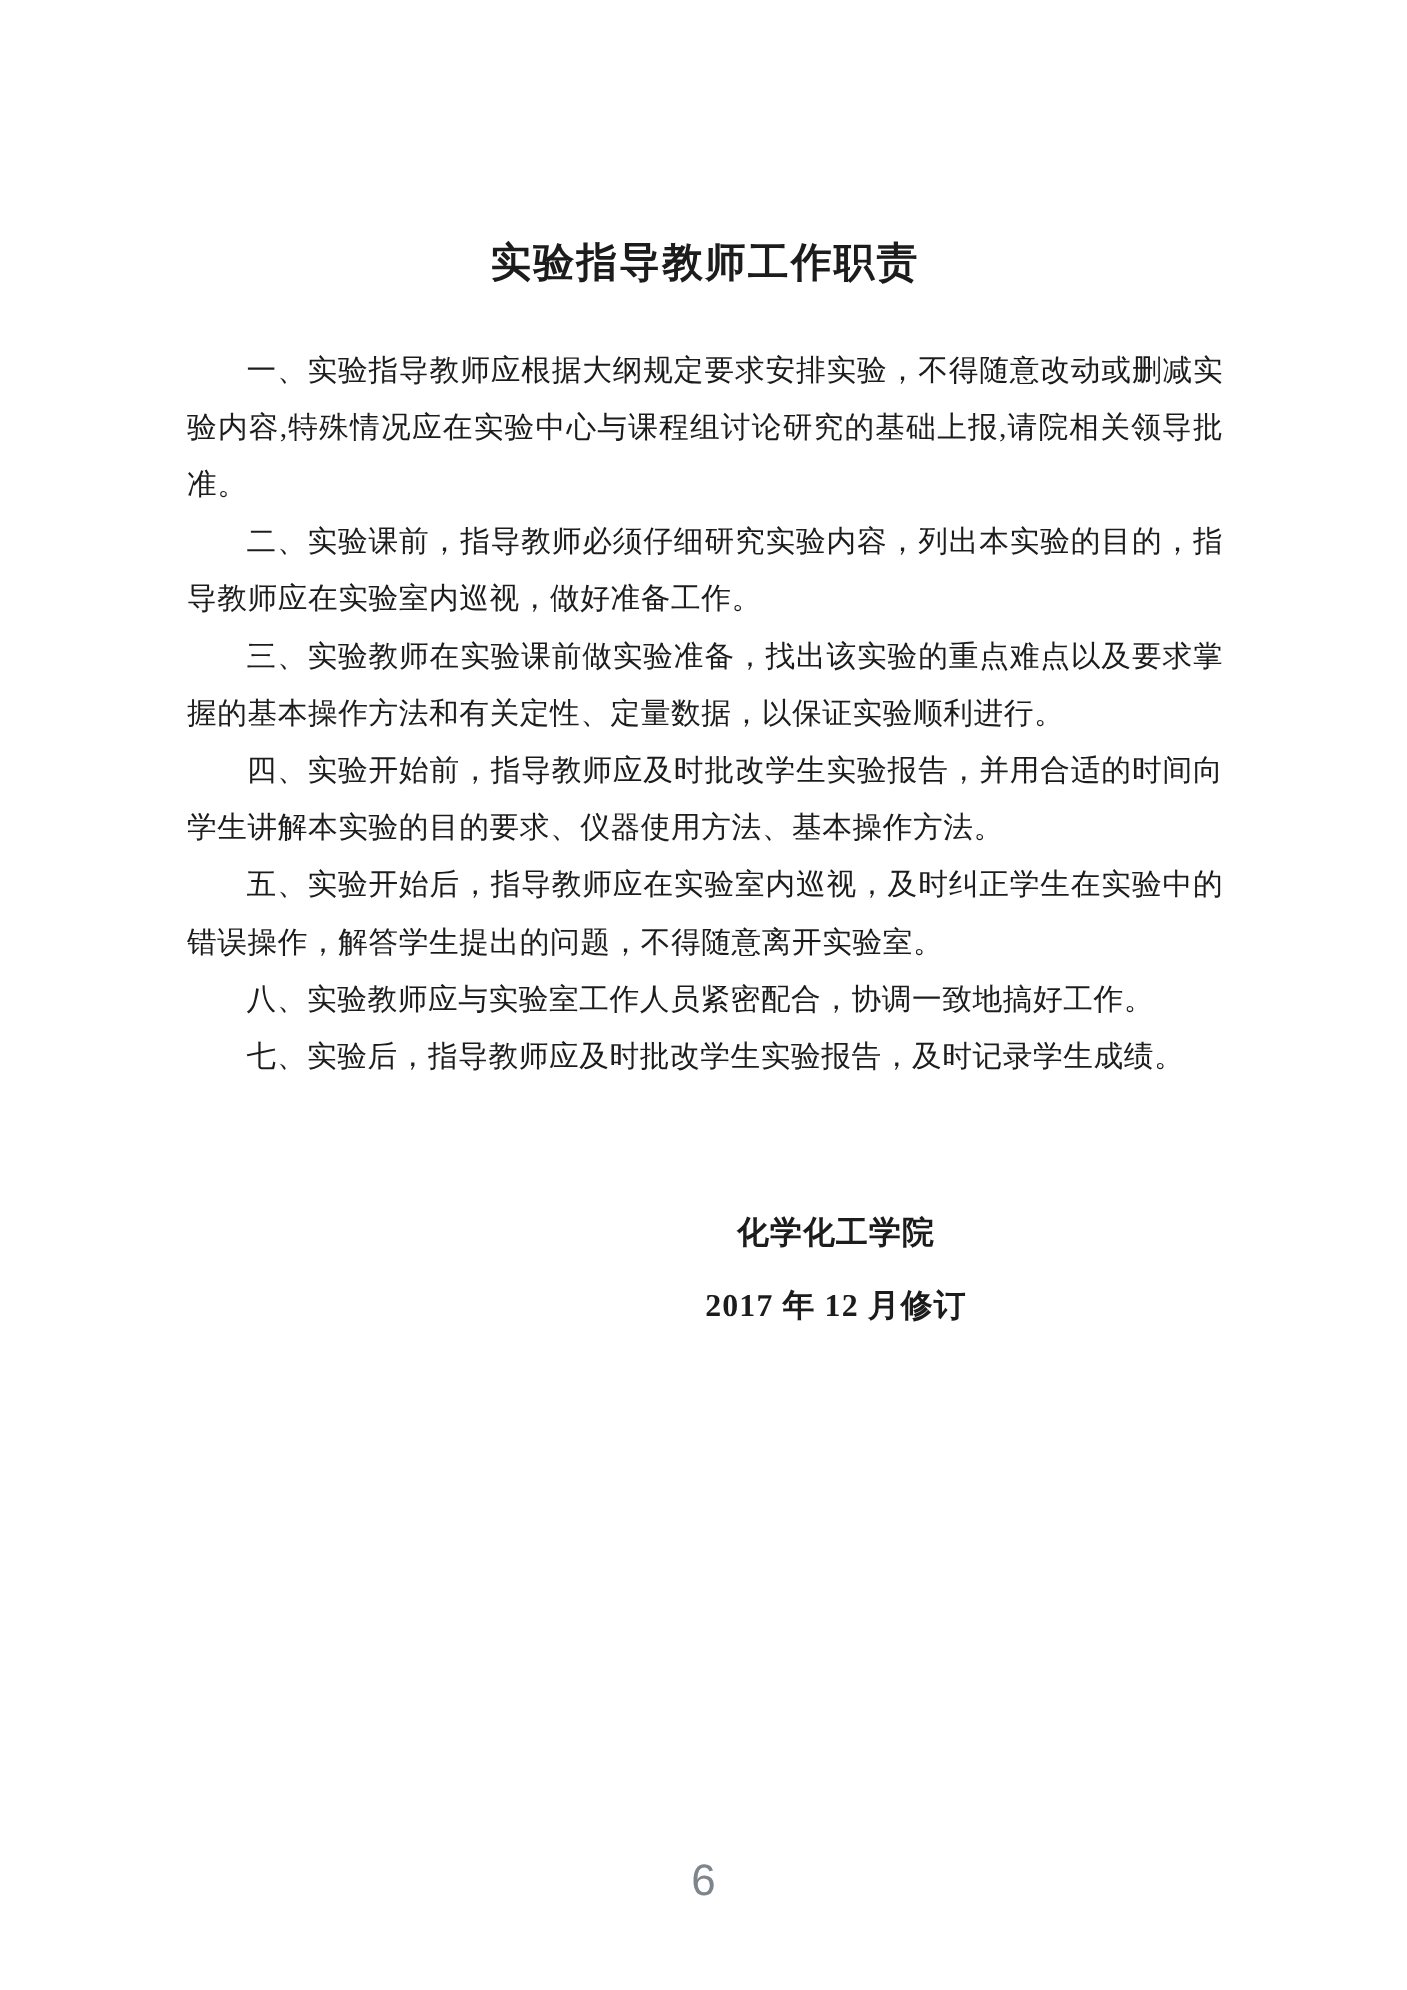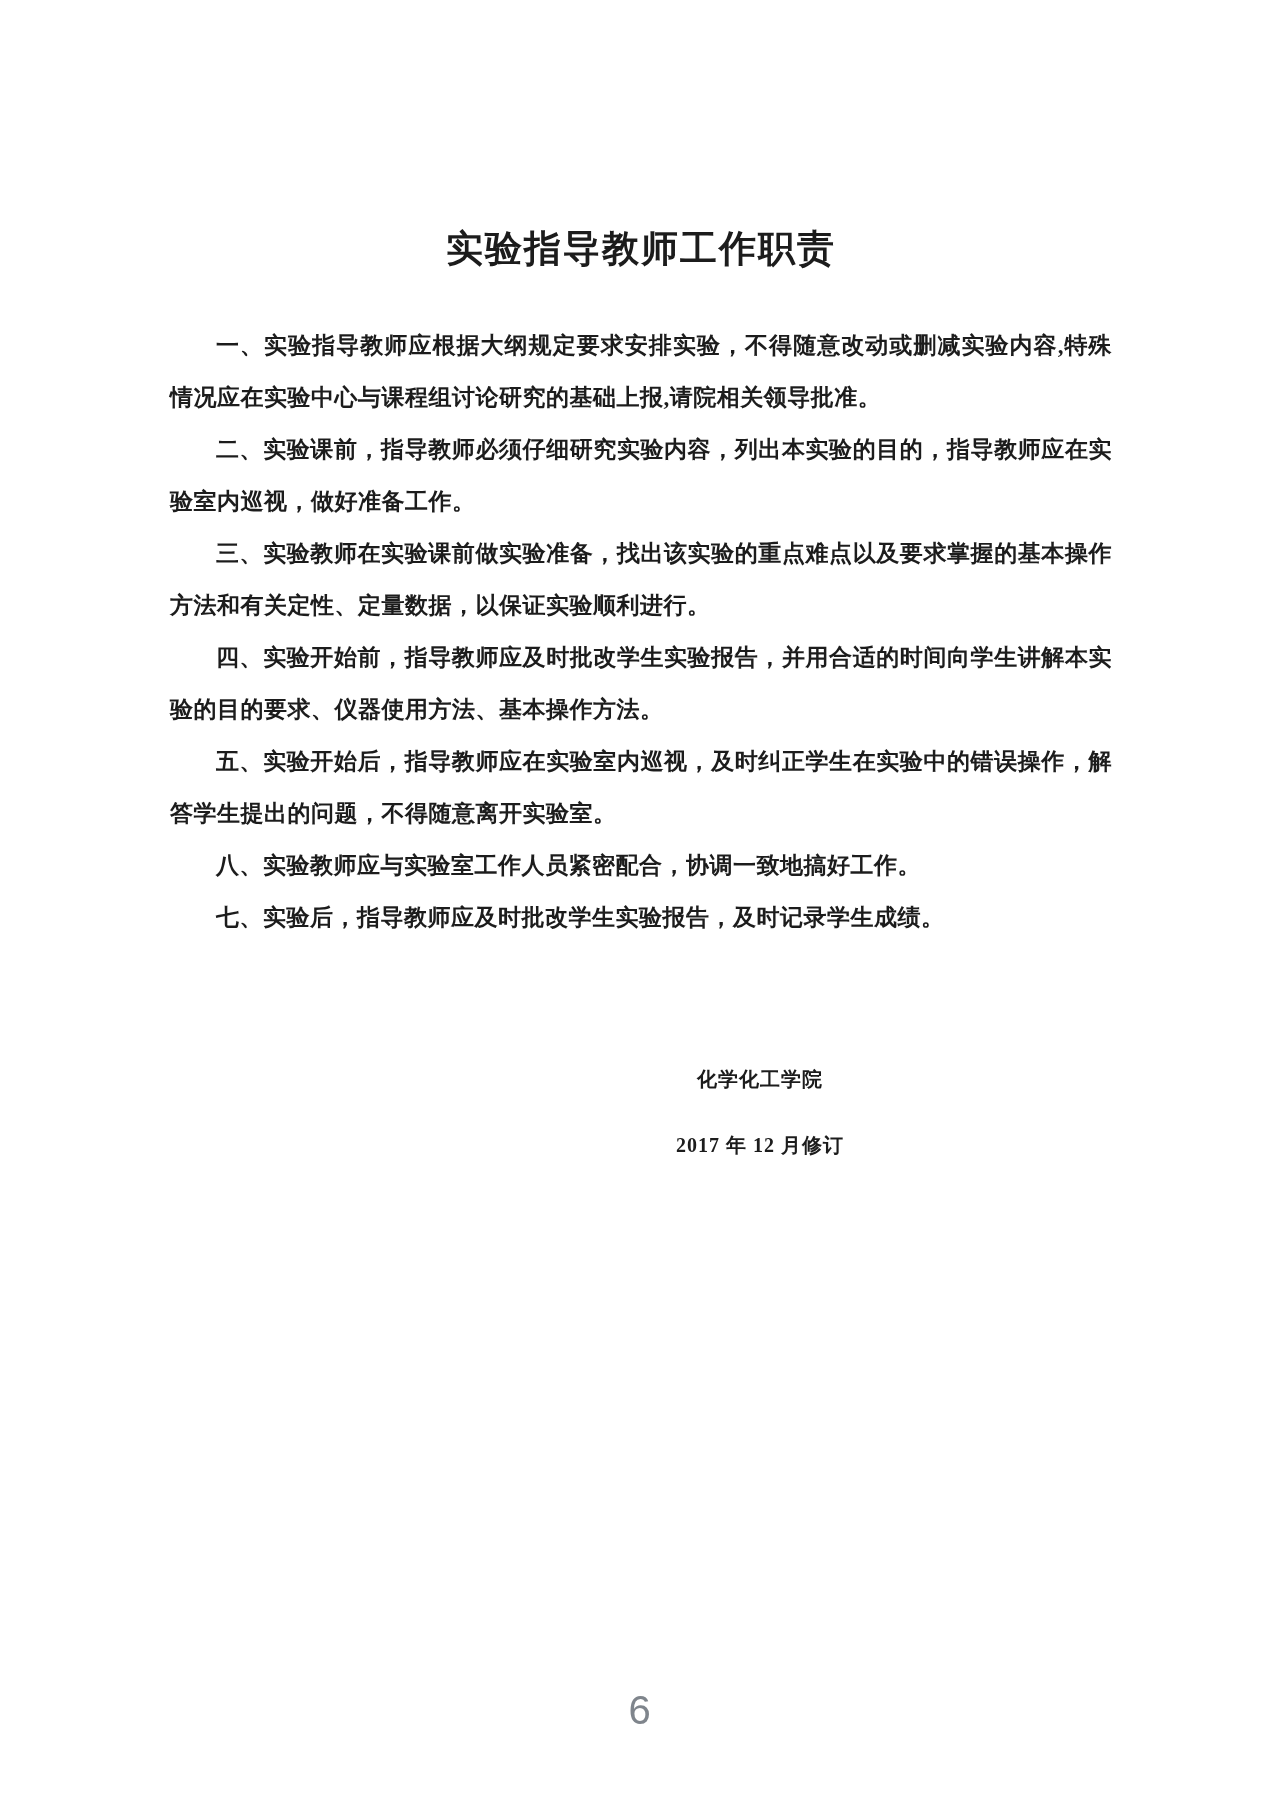--- a/index.html
+++ b/index.html
@@ -13,49 +13,48 @@
     height: 1809px;
     background: #ffffff;
     font-family: "Liberation Serif", "DejaVu Serif", serif;
     color: #1c1c1c;
     overflow: hidden;
   }
   .content {
     position: absolute;
     left: 170px;
     width: 942px;
-    top: 224px;
+    top: 214px;
   }
   .doc-title {
     font-size: 37px;
     font-weight: bold;
     text-align: center;
     letter-spacing: 2px;
     margin: 0 0 46px 0;
   }
   .para {
-    font-size: 23px;
+    font-size: 27px;
     line-height: 52px;
     text-align: justify;
     text-justify: inter-character;
     margin: 0;
     text-indent: 2em;
     letter-spacing: 0.5px;
-    font-weight: bold;
   }
   .para.no-indent {
     text-indent: 0;
   }
   .sign-block {
     margin: 102px 0 0 425px;
     width: 330px;
     text-align: center;
   }
   .sign-line {
-    font-size: 20px;
+    font-size: 29px;
     font-weight: bold;
     line-height: 66px;
     letter-spacing: 1px;
   }
   .page-number {
     position: absolute;
     left: 0;
     right: 0;
     top: 1688px;
     text-align: center;

